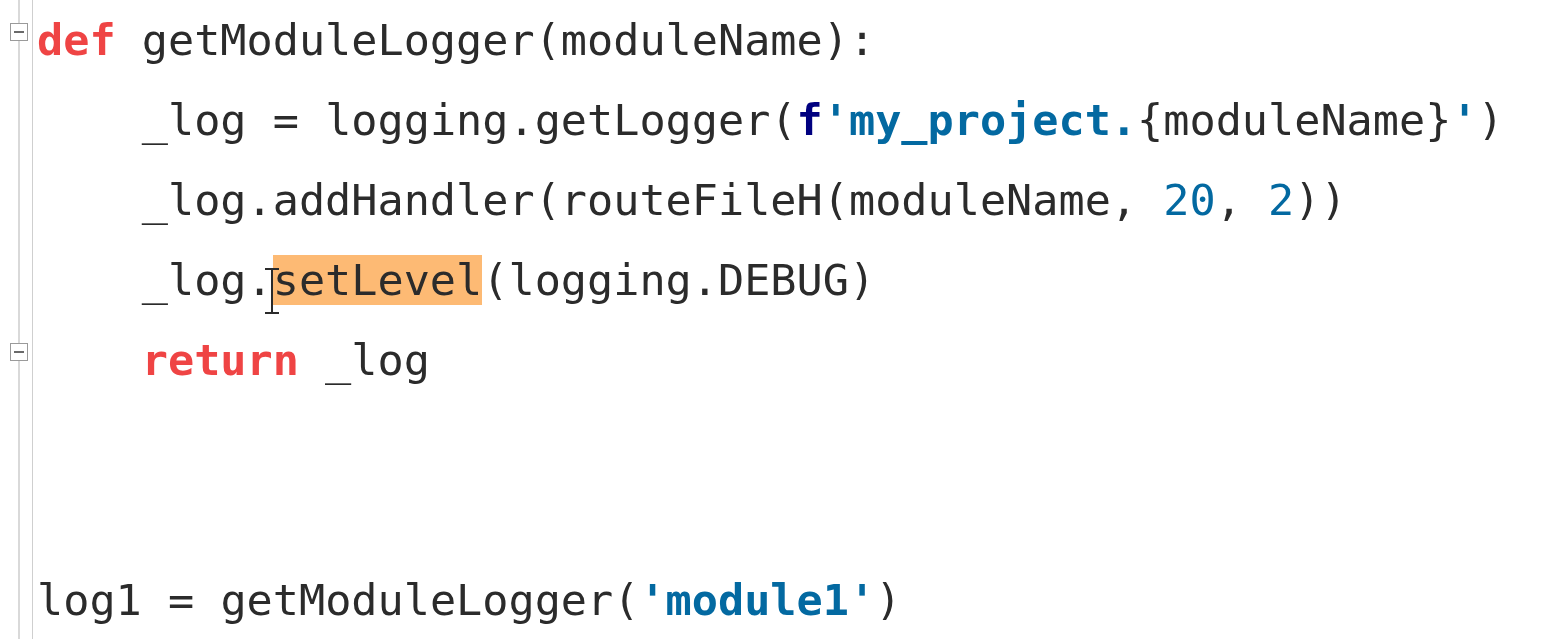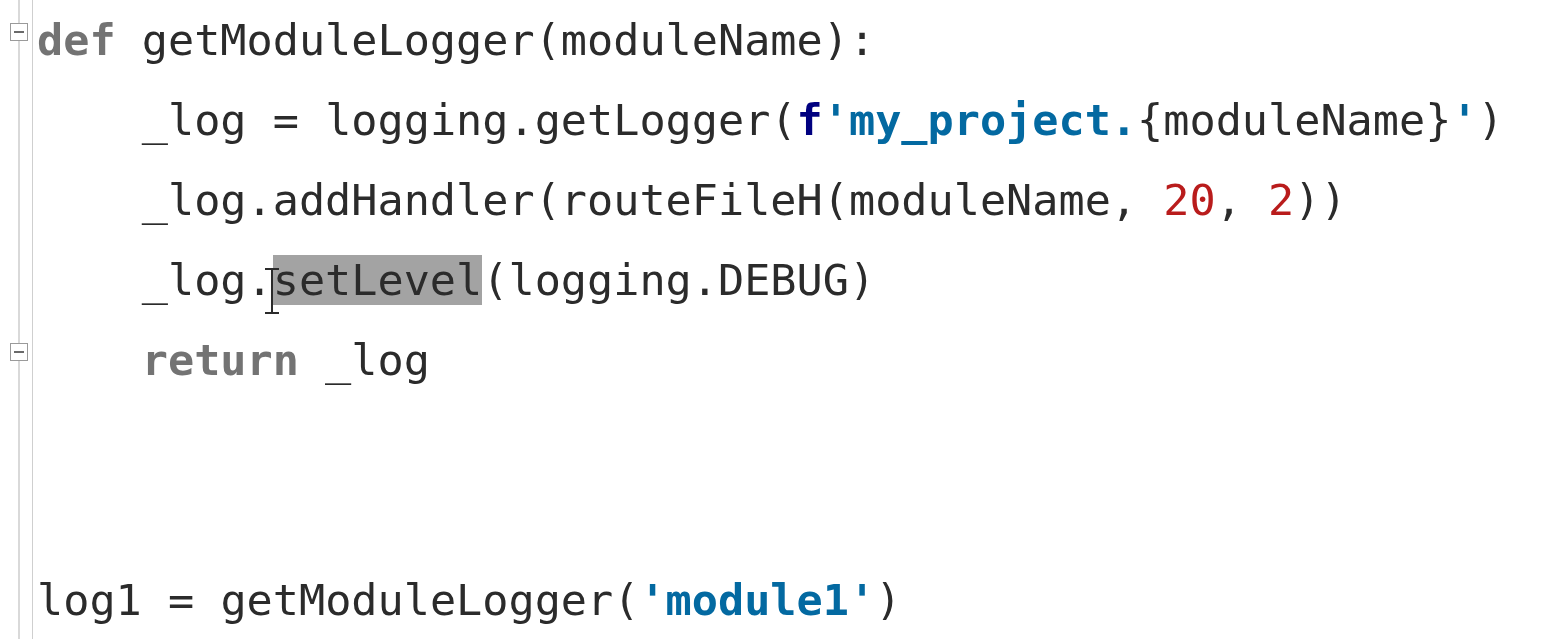--- a/index.html
+++ b/index.html
@@ -57,29 +57,29 @@
   }
   pre.code {
     margin: 0;
     padding: 0;
     font-size: 43.5px;
     line-height: 80px;
     color: #2b2b2b;
     white-space: pre;
     letter-spacing: 0;
   }
-  .tok-kw     { color: #737373; font-weight: 700; }
+  .tok-kw     { color: #ef4444; font-weight: 700; }
   .tok-ident  { color: #2b2b2b; }
   .tok-paren  { color: #2b2b2b; }
   .tok-op     { color: #2b2b2b; }
-  .tok-num    { color: #b91c1c; }
+  .tok-num    { color: #0369a1; }
   .tok-str    { color: #0369a1; font-weight: 700; }
   .tok-fpre   { color: #000080; font-weight: 600; }
   .tok-brace  { color: #2b2b2b; }
-  .tok-hl     { background: #a3a3a3; }
+  .tok-hl     { background: #fdba74; }
 
   .caret {
     position: absolute;
     width: 2px;
     background: transparent;
   }
   .caret::before,
   .caret::after {
     content: "";
     position: absolute;

